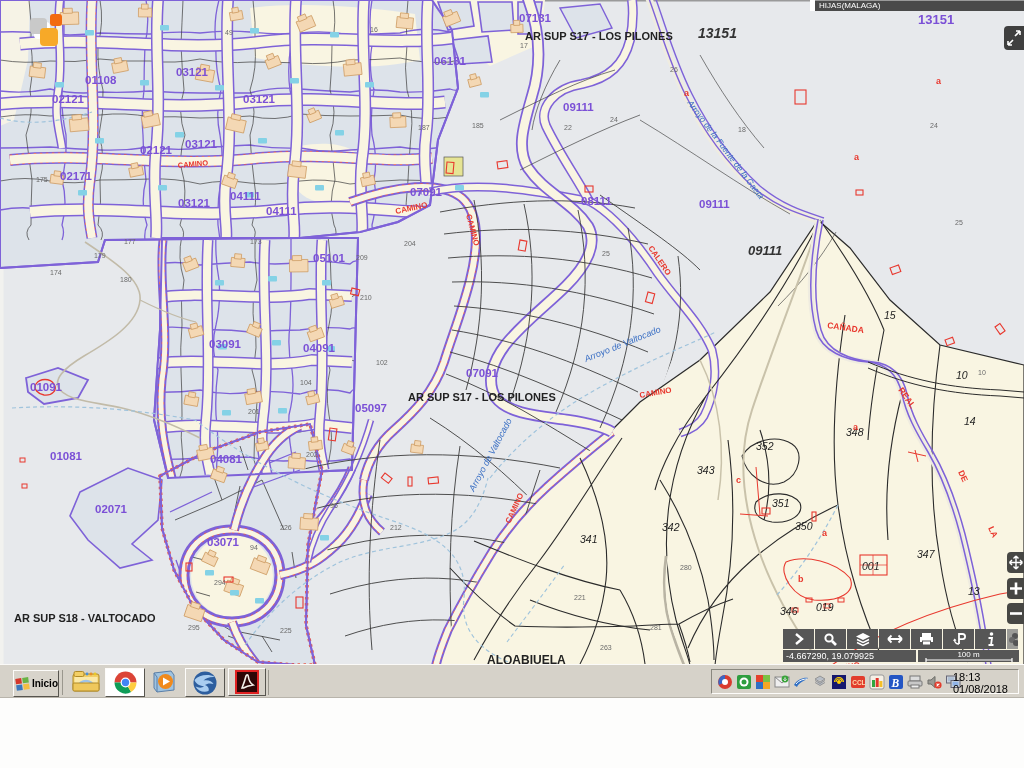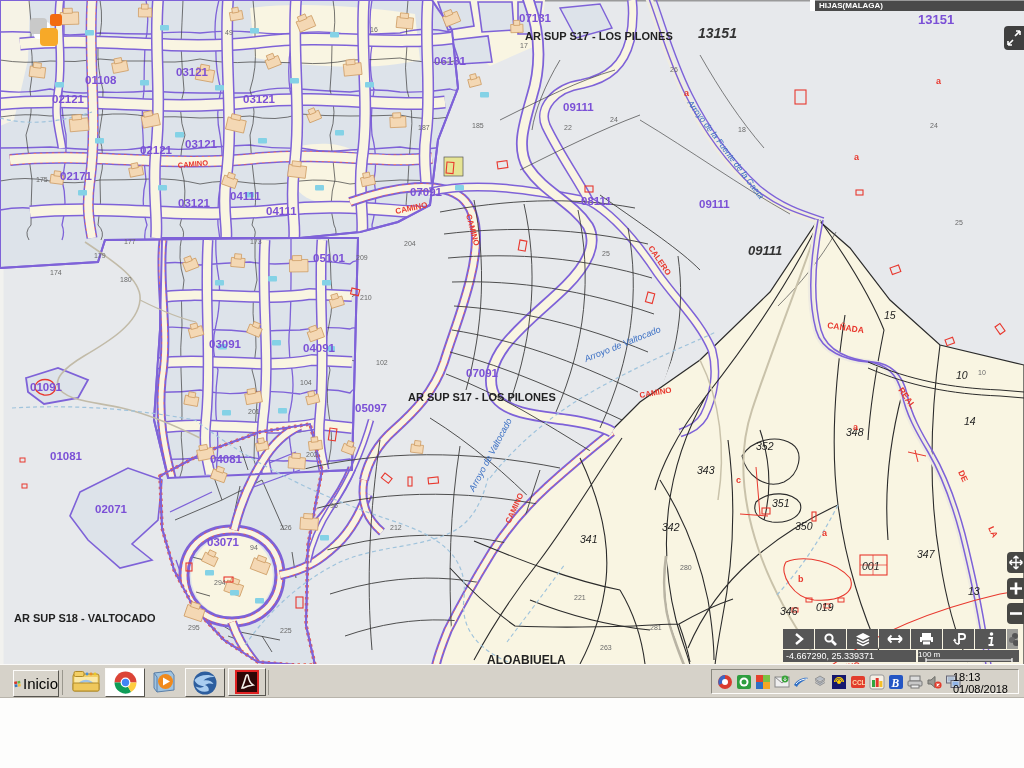--- a/index.html
+++ b/index.html
@@ -1,28 +1,28 @@
 <!DOCTYPE html>
 <html><head><meta charset="utf-8"><title>map</title><style>
 html,body{margin:0;padding:0;width:1024px;height:768px;overflow:hidden;background:#fdfdfc;font-family:"Liberation Sans",sans-serif}
 #scr{position:relative;width:1024px;height:768px}
 #map{position:absolute;left:0;top:0}
 .abs{position:absolute}
-#hijas{left:815px;top:1px;width:209px;height:10px;background:#4a4a4a;color:#fff;font-size:8px;font-weight:bold;line-height:10px;padding-left:4px;box-sizing:border-box}
+#hijas{left:815px;top:1px;width:209px;height:10px;background:#4a4a4a;color:#fff;font-size:8px;font-weight:normal;line-height:10px;padding-left:4px;box-sizing:border-box}
 #hijasw{left:810px;top:0px;width:5px;height:11px;background:#fff}
 #expand{left:1004px;top:26px;width:20px;height:24px;background:#3f3f3f;border-radius:4px 0 0 4px;color:#fff}
 .rbtn{left:1007px;width:17px;height:21px;background:#474744;border-radius:4px 0 0 4px;color:#fff;text-align:center}
 #tbar{left:783px;top:629px;height:20px;display:flex;gap:1px}
 .tbtn{width:31px;height:20px;background:#565656;color:#fff;display:flex;align-items:center;justify-content:center;font-size:12px;font-weight:bold}
 #coord{left:783px;top:650px;width:133px;height:12px;background:#565656;color:#fff;font-size:9px;line-height:12px;padding-left:3px;box-sizing:border-box}
-#scale{left:918px;top:650px;width:101px;height:12px;background:#565656;color:#fff;font-size:8px;}
+#scale{left:918px;top:650px;width:101px;height:12px;background:#565656;color:#fff;font-size:8px;text-align:center}
 #task{left:0;top:664px;width:1024px;height:32px;background:#d6d2c9;border-top:1px solid #fbfaf8;border-bottom:1px solid #b8b4ab}
 #below{left:0;top:698px;width:1024px;height:70px;background:#fdfdfc}
 .raised{border-top:1px solid #fdfcfa;border-left:1px solid #fdfcfa;border-right:1px solid #57554f;border-bottom:1px solid #57554f;background:#d8d4cb}
-#inicio{left:13px;top:670px;width:44px;height:25px;font-weight:normal;font-size:15px;color:#000;display:flex;align-items:center;justify-content:flex-start;gap:2px}
+#inicio{left:13px;top:670px;width:44px;height:25px;font-weight:bold;font-size:10px;color:#000;display:flex;align-items:center;justify-content:flex-end;gap:2px}
 .ql{top:668px;width:40px;height:27px;display:flex;align-items:center;justify-content:center}
 #tray{left:711px;top:669px;width:308px;height:25px;border-top:1px solid #8a887f;border-left:1px solid #8a887f;border-right:1px solid #fdfcfa;border-bottom:1px solid #fdfcfa;display:flex;align-items:center;padding-left:5px;box-sizing:border-box;gap:3px}
 .ti{width:16px;height:16px;flex:0 0 16px}
 #clock{position:absolute;right:10px;top:1px;text-align:left;font-size:11px;line-height:12px;color:#000}
 #legico{left:28px;top:12px}
 </style></head><body>
 <div id="scr">
 <svg id="map" width="1024" height="665" viewBox="0 0 1024 665">
       <rect x="0" y="0" width="1024" height="665" fill="#e7e9ec"></rect>
       <rect x="0" y="0" width="1024" height="1.5" fill="#9a9a9a"></rect>
@@ -595,21 +595,21 @@
         </svg>
       </div>
 <div class="tbtn" style="width:11px;background:#9b9b97">
         <svg width="10" height="14" viewBox="0 0 10 14">
           <circle cx="7" cy="4" r="3" fill="#555"></circle>
           <circle cx="4" cy="8" r="3" fill="#6a6a6a"></circle>
           <circle cx="8" cy="11" r="3" fill="#555"></circle>
         </svg>
       </div>
 </div>
-<div class="abs" id="coord">-4.667290, 25.339371</div>
+<div class="abs" id="coord">-4.667290, 19.079925</div>
 <div class="abs" id="scale">
       <div style="line-height:8px;padding-top:1px">100 m</div>
       <svg width="90" height="4" viewBox="0 0 90 4" style="display:block;margin:-1px auto 0">
         <path d="M2,4 L2,0 M2,2 L88,2 M88,4 L88,0" stroke="#fff" stroke-width="1.2"></path>
       </svg>
     </div>
 <div class="abs" id="legico"><svg width="40" height="40" viewBox="0 0 40 40">
 <rect x="6" y="10" width="16" height="17" rx="4" fill="#fff"></rect>
 <rect x="2" y="6" width="17" height="16" rx="4" fill="#c9c9c9"></rect>
 <rect x="22" y="2" width="12" height="12" rx="3" fill="#f26b10"></rect>

